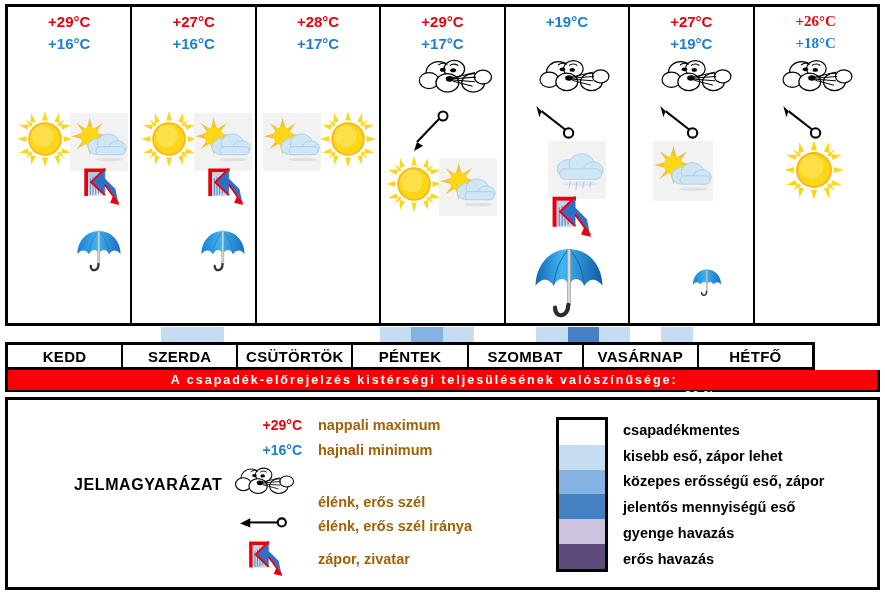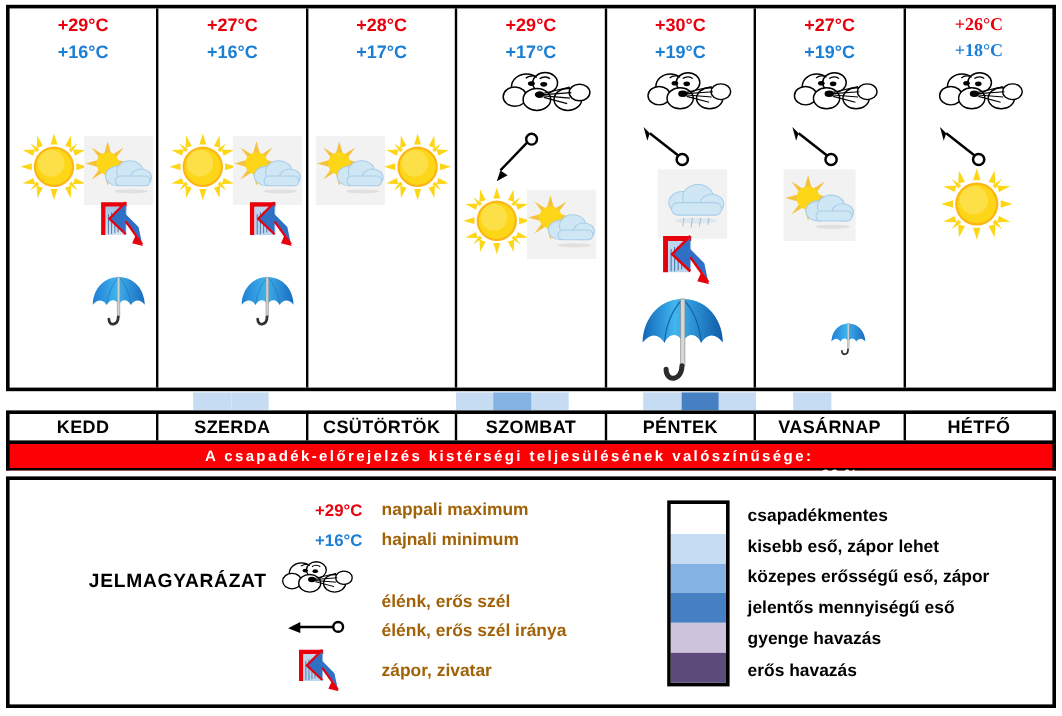--- a/index.html
+++ b/index.html
@@ -81,21 +81,21 @@
     flex: 1 1 0;
     display: flex;
   }
   .precip-seg { flex: 1 1 0; height: 100%; }
 
   
   .days-row {
     position: absolute;
     left: 5px;
     top: 342px;
-    width: 875px;
+    width: 810px;
     height: 28px;
     border: 3px solid #000000;
     box-sizing: border-box;
     display: flex;
     background: #ffffff;
   }
   .day-name {
     flex: 1 1 0;
     border-right: 2px solid #000000;
     box-sizing: border-box;
@@ -567,21 +567,20 @@
               <rect x="45" y="58" width="50" height="14" rx="7"></rect>
             </g>
             <ellipse cx="68" cy="80" rx="24" ry="3" fill="#e0e0e0"></ellipse>
           </svg>
         </div>
       </div>
     </div>
 
     <div class="day-col">
       <div class="temps">
-        <div class="t-max">+30°C</div>
         <div class="t-min">+19°C</div>
       </div>
       <div class="icon-stack">
         <div class="slot" style="left:28px; top:0px;">
           <svg width="82" height="56" viewBox="0 0 150 100">
             <g fill="#ffffff" stroke="#000000" stroke-width="2.2">
               <ellipse cx="45" cy="30" rx="22" ry="19"></ellipse>
               <ellipse cx="72" cy="24" rx="18" ry="15"></ellipse>
               <ellipse cx="28" cy="44" rx="17" ry="14"></ellipse>
               <ellipse cx="60" cy="48" rx="20" ry="16"></ellipse>
@@ -855,22 +854,22 @@
       <div class="precip-seg" style="background: rgb(255, 255, 255);"></div>
       <div class="precip-seg" style="background: rgb(255, 255, 255);"></div>
       <div class="precip-seg" style="background: rgb(255, 255, 255);"></div>
     </div>
   </div>
 
   <div class="days-row">
     <div class="day-name">KEDD</div>
     <div class="day-name">SZERDA</div>
     <div class="day-name">CSÜTÖRTÖK</div>
+    <div class="day-name">PÉNTEK</div>
     <div class="day-name">SZOMBAT</div>
-    <div class="day-name">PÉNTEK</div>
     <div class="day-name">VASÁRNAP</div>
     <div class="day-name">HÉTFŐ</div>
   </div>
 
   <div class="banner">
     <span class="banner-text">A csapadék-előrejelzés kistérségi teljesülésének valószínűsége:</span>
     <span class="banner-pct">30 %</span>
   </div>
 
   <div class="legend-block">

